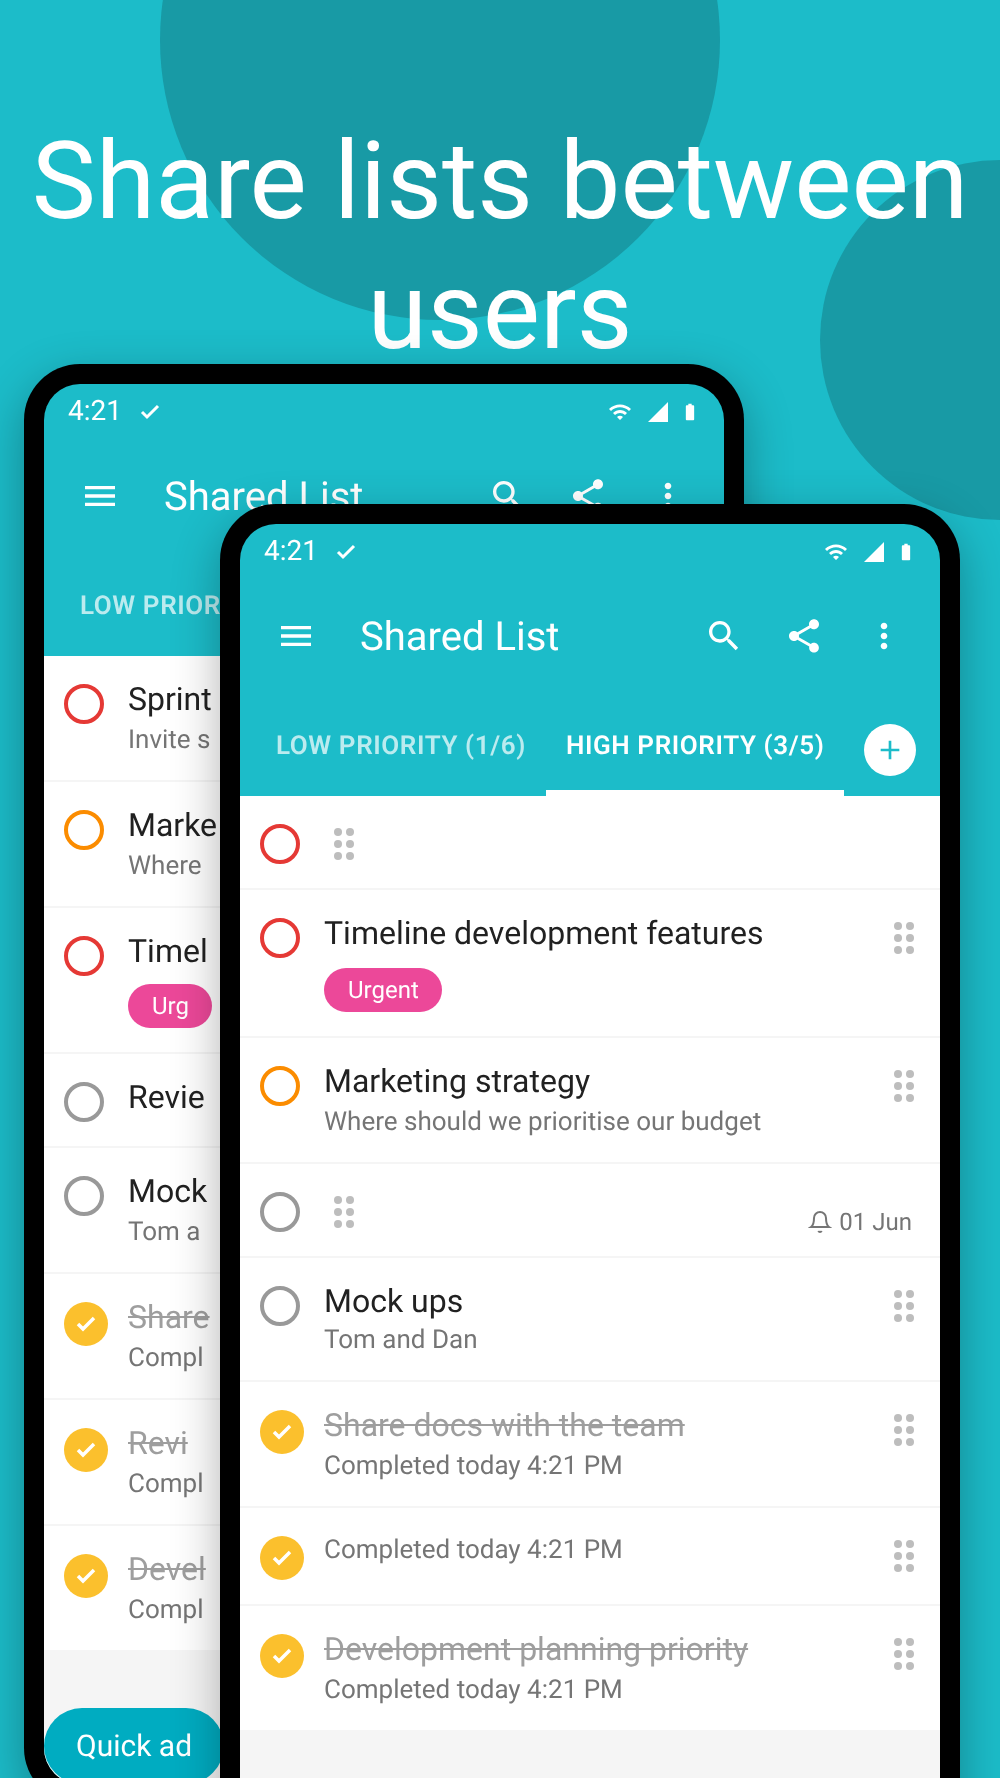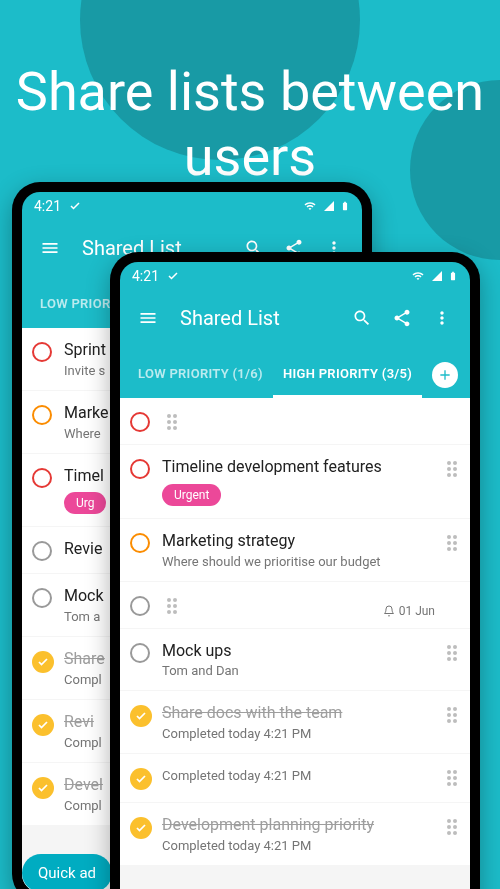--- a/index.html
+++ b/index.html
@@ -198,21 +198,21 @@
       display: inline-block;
       background: #ec4899;
       color: #fff;
       font-size: 12px;
       padding: 4px 12px;
       border-radius: 12px;
       margin-top: 6px;
     }
     .item-meta {
       position: absolute;
-      right: 35px;
+      right: 14px;
       bottom: 10px;
       font-size: 12px;
       color: #757575;
       display: flex;
       align-items: center;
       gap: 4px;
     }
     .drag-handle {
       width: 20px;
       color: #bdbdbd;

